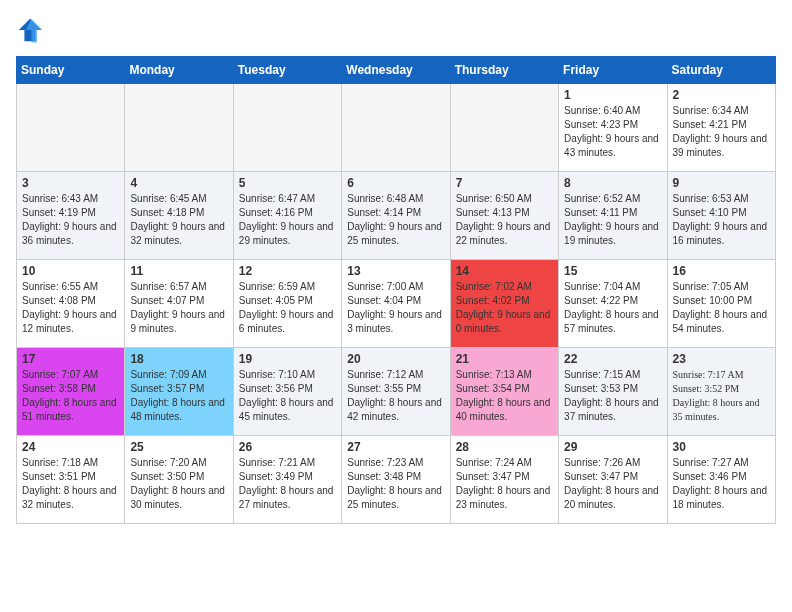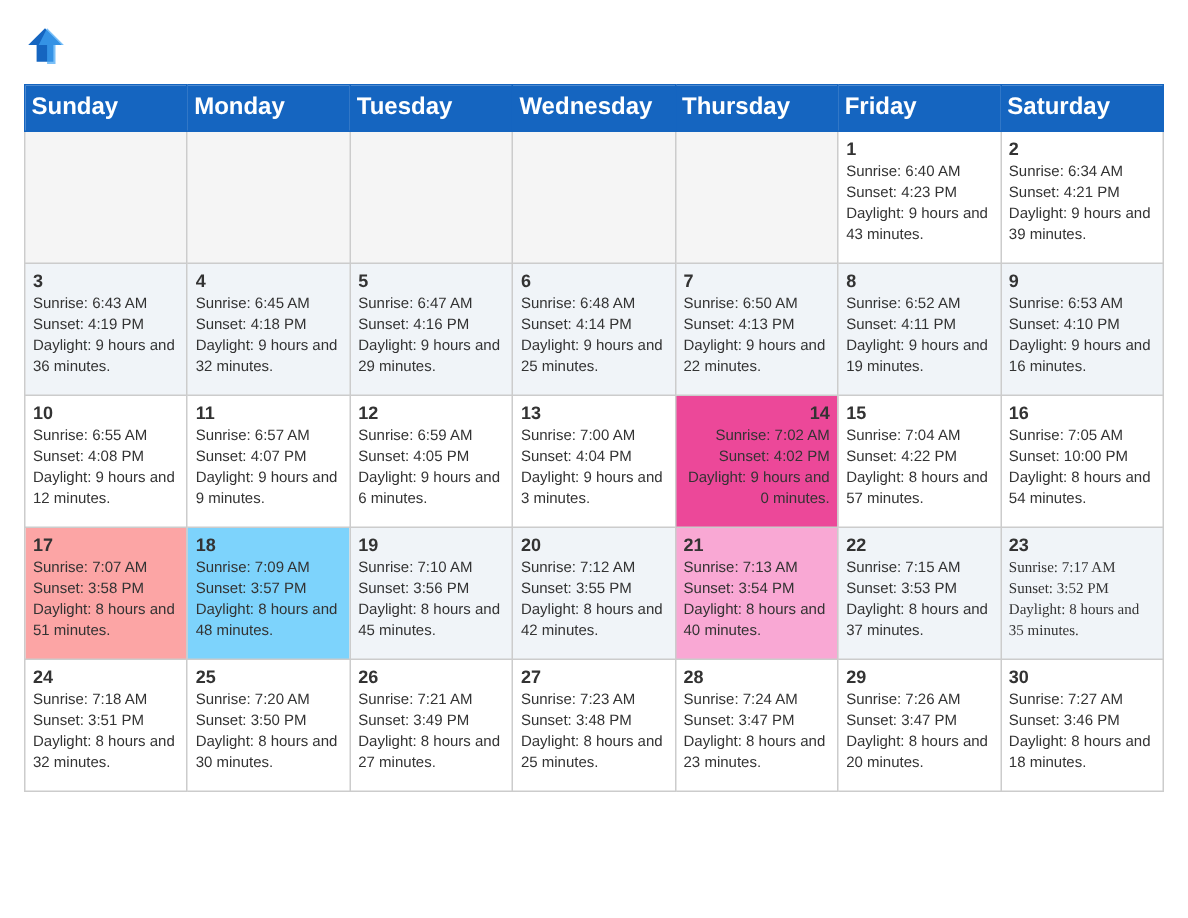--- a/index.html
+++ b/index.html
@@ -45,21 +45,21 @@
       color: #555;
     }
     table {
       width: 100%;
       border-collapse: collapse;
       table-layout: fixed;
     }
     thead tr th {
       background: #1565c0;
       color: #fff;
-      font-size: 16px;
+      font-size: 12px;
       font-weight: bold;
       padding: 6px 4px;
       text-align: left;
       border: 1px solid #1565c0;
     }
     tbody tr td {
       vertical-align: top;
       border: 1px solid #ccc;
       padding: 4px 5px;
       font-size: 10.5px;
@@ -206,41 +206,41 @@
           <div class="day-info" style="white-space: pre-line;">Sunrise: 6:59 AM
 Sunset: 4:05 PM
 Daylight: 9 hours and 6 minutes.</div>
         </td>
         <td style="background: rgb(255, 255, 255);">
           <span class="day-number">13</span>
           <div class="day-info" style="white-space: pre-line;">Sunrise: 7:00 AM
 Sunset: 4:04 PM
 Daylight: 9 hours and 3 minutes.</div>
         </td>
-        <td style="background: #ec4899; text-align: right;">
+        <td style="background: #ef4444;">
           <span class="day-number">14</span>
           <div class="day-info" style="white-space: pre-line;">Sunrise: 7:02 AM
 Sunset: 4:02 PM
 Daylight: 9 hours and 0 minutes.</div>
         </td>
         <td style="background: rgb(255, 255, 255);">
           <span class="day-number">15</span>
           <div class="day-info" style="white-space: pre-line;">Sunrise: 7:04 AM
 Sunset: 4:22 PM
 Daylight: 8 hours and 57 minutes.</div>
         </td>
         <td style="background: rgb(255, 255, 255);">
           <span class="day-number">16</span>
           <div class="day-info" style="white-space: pre-line;">Sunrise: 7:05 AM
 Sunset: 10:00 PM
 Daylight: 8 hours and 54 minutes.</div>
         </td>
       </tr>
       <tr>
-        <td style="background: #fca5a5;">
+        <td style="background: #d946ef;">
           <span class="day-number">17</span>
           <div class="day-info" style="white-space: pre-line;">Sunrise: 7:07 AM
 Sunset: 3:58 PM
 Daylight: 8 hours and 51 minutes.</div>
         </td>
         <td style="background: #7dd3fc;">
           <span class="day-number">18</span>
           <div class="day-info" style="white-space: pre-line;">Sunrise: 7:09 AM
 Sunset: 3:57 PM
 Daylight: 8 hours and 48 minutes.</div>

